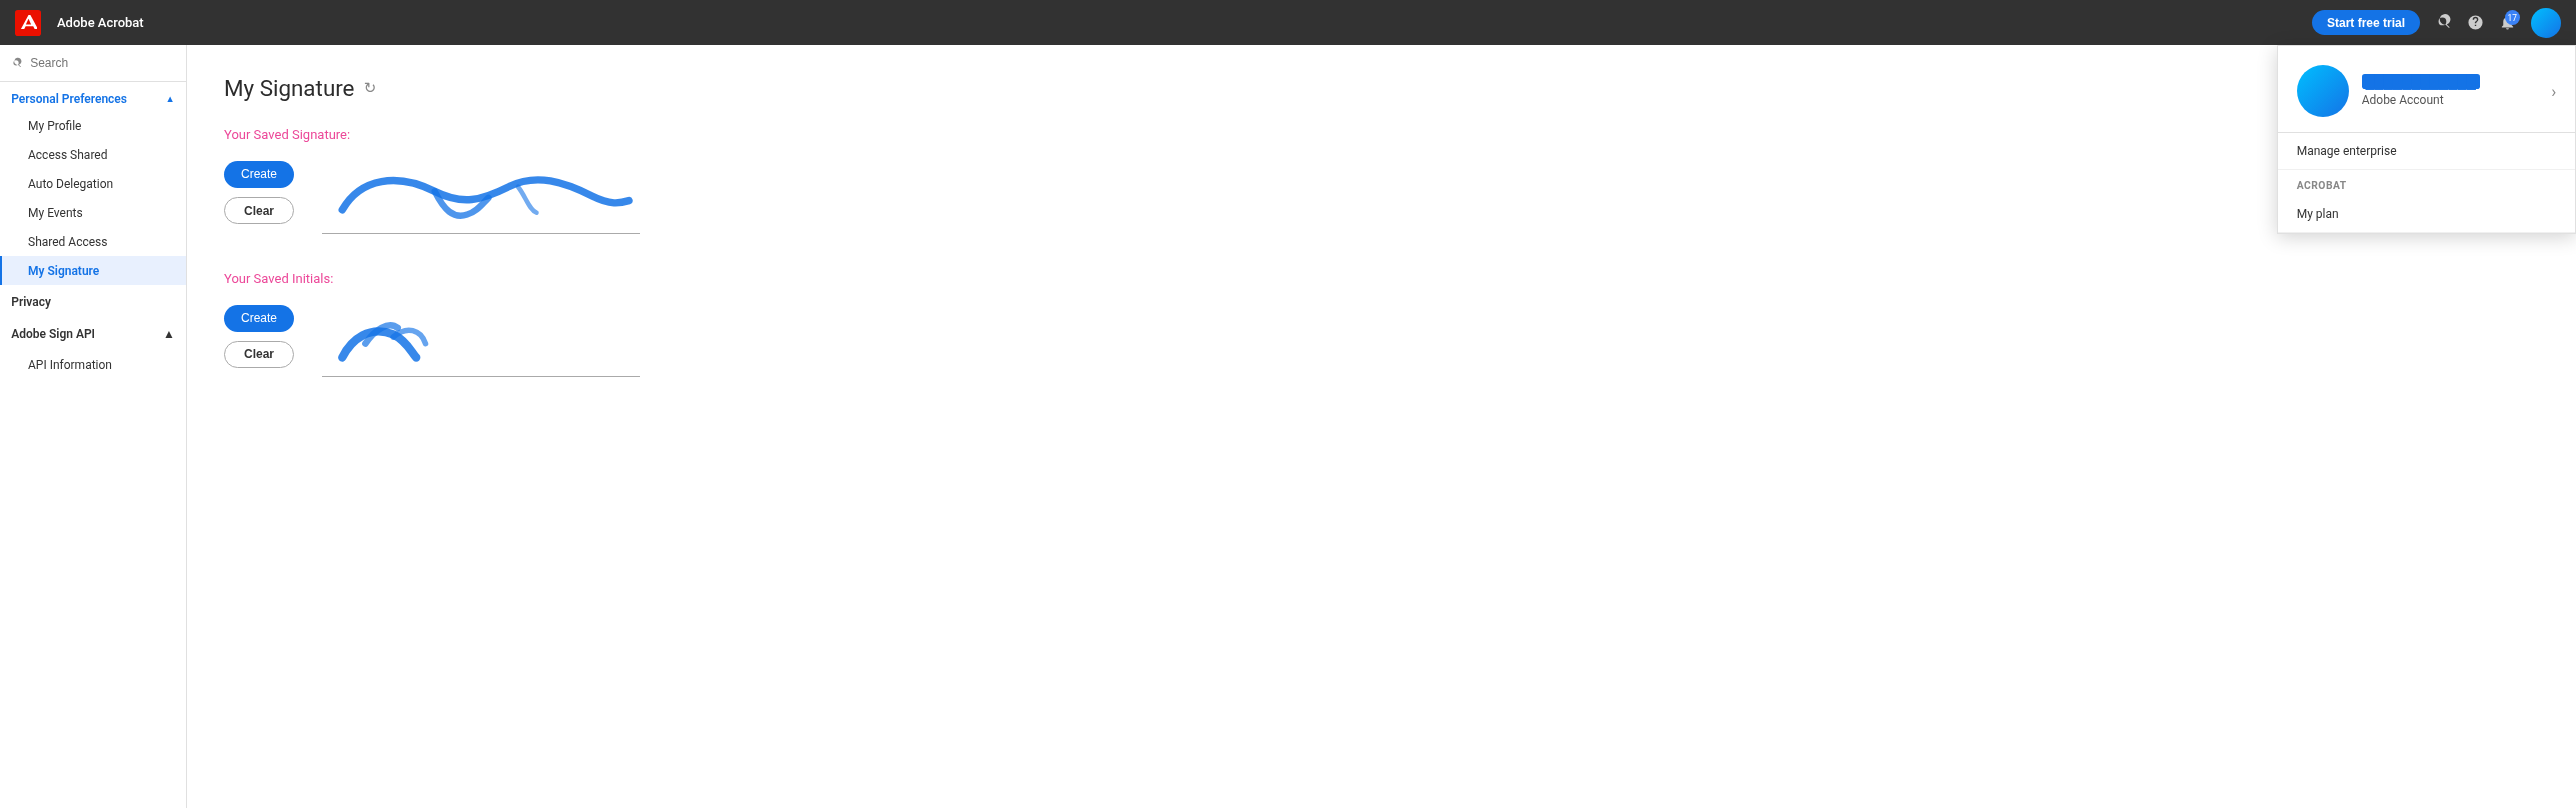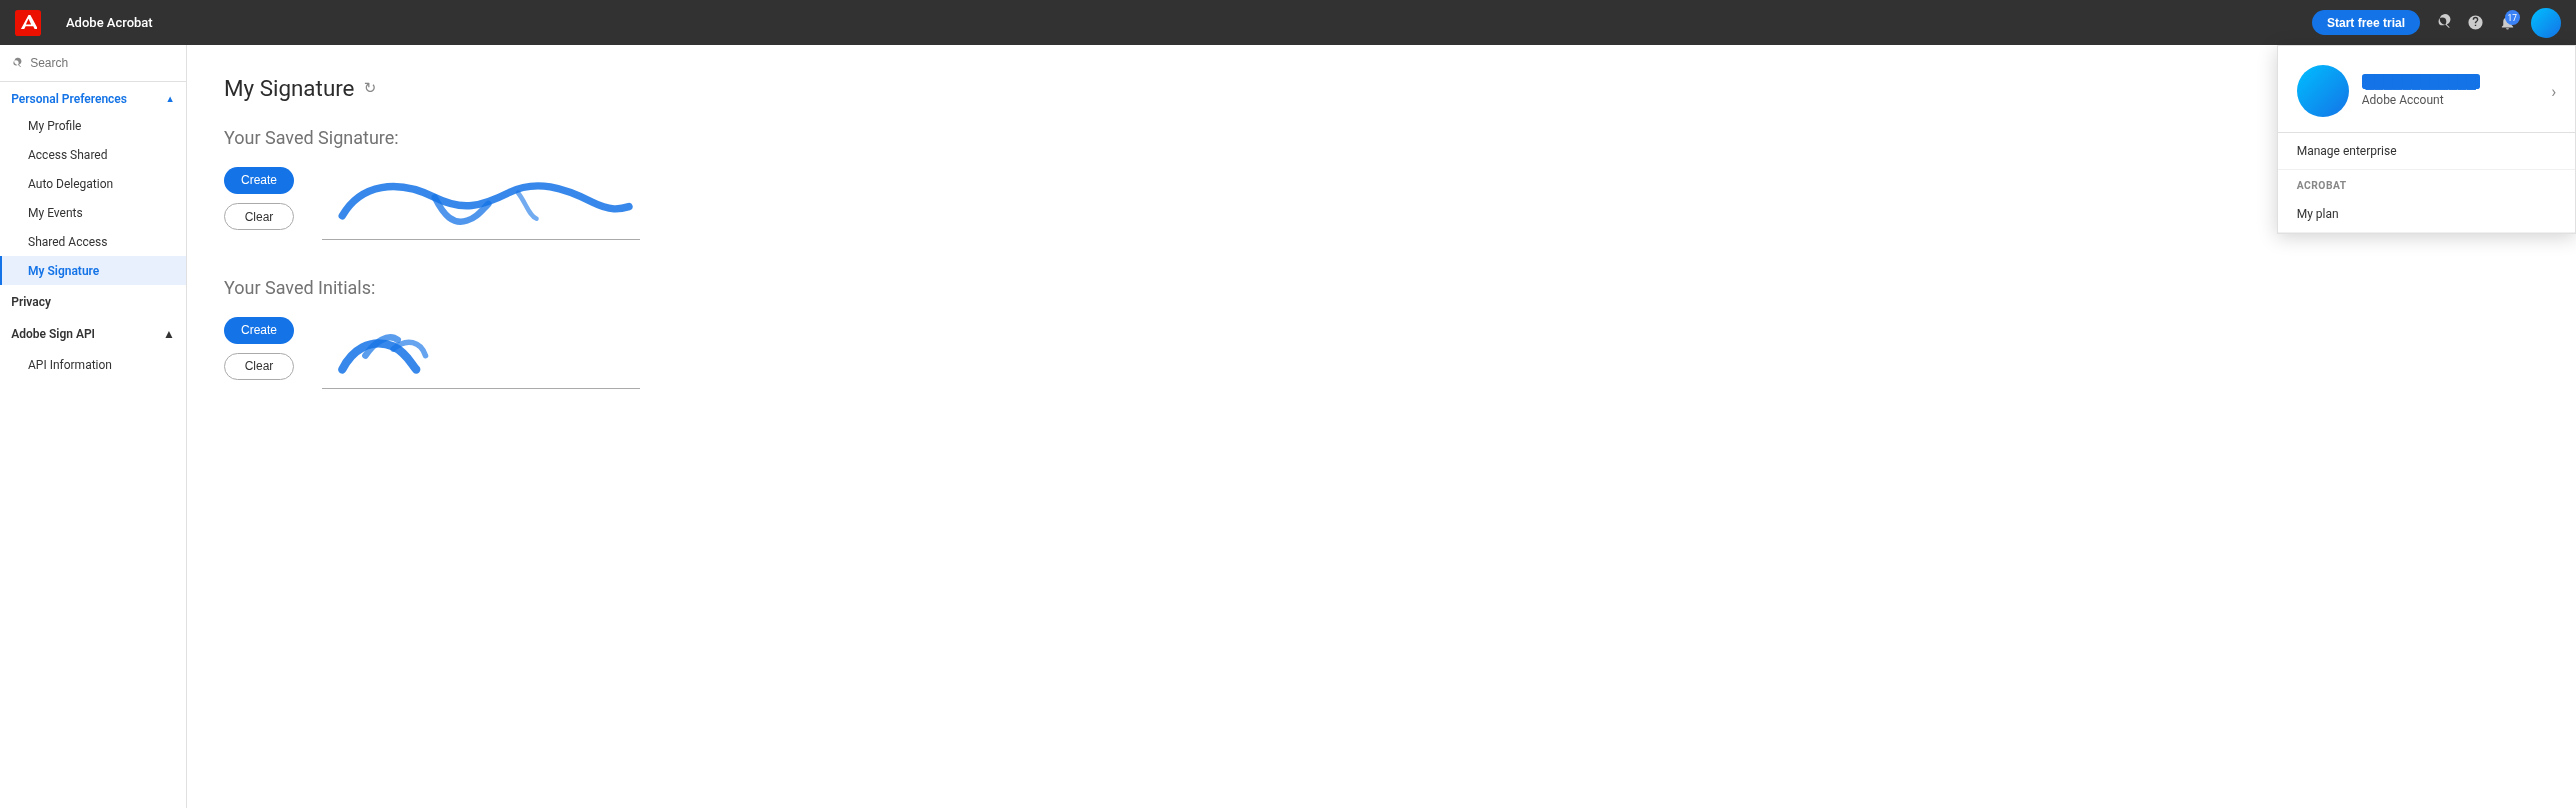--- a/index.html
+++ b/index.html
@@ -12,21 +12,21 @@
       background: #323232;
       height: 45px;
       padding: 0 15px;
       position: fixed;
       top: 0; left: 0; right: 0;
       z-index: 100;
     }
     .top-nav-logo {
       display: flex;
       align-items: center;
-      gap: 25px;
+      gap: 16px;
       color: white;
       font-size: 13px;
       font-weight: 500;
     }
     .logo-icon {
       width: 26px;
       height: 26px;
       background: #eb1000;
       border-radius: 2.8px;
       display: flex;
@@ -183,22 +183,22 @@
     .refresh-icon {
       color: #888;
       font-size: 15px;
       cursor: pointer;
     }
 
     .signature-section {
       margin-bottom: 37px;
     }
     .signature-label {
-      font-size: 18px;
-      color: #737373;
+      font-size: 13px;
+      color: #ec4899;
       margin-bottom: 13px;
       font-weight: 400;
     }
     .btn-create {
       background: #1473e6;
       color: white;
       border: none;
       border-radius: 15px;
       padding: 6.5px 17px;
       font-size: 12px;
@@ -208,21 +208,21 @@
       display: block;
     }
     .btn-clear {
       background: white;
       color: #333;
       border: 1.4px solid #aaa;
       border-radius: 15px;
       padding: 5.6px 17px;
       font-size: 12px;
       cursor: pointer;
-      font-weight: 400;
+      font-weight: 700;
       margin-bottom: 9.3px;
       display: block;
     }
     .signature-canvas-area {
       width: 318px;
       height: 75px;
       border-bottom: 1.4px solid #aaa;
       position: relative;
       margin-left: 9.3px;
       margin-top: 3.7px;

